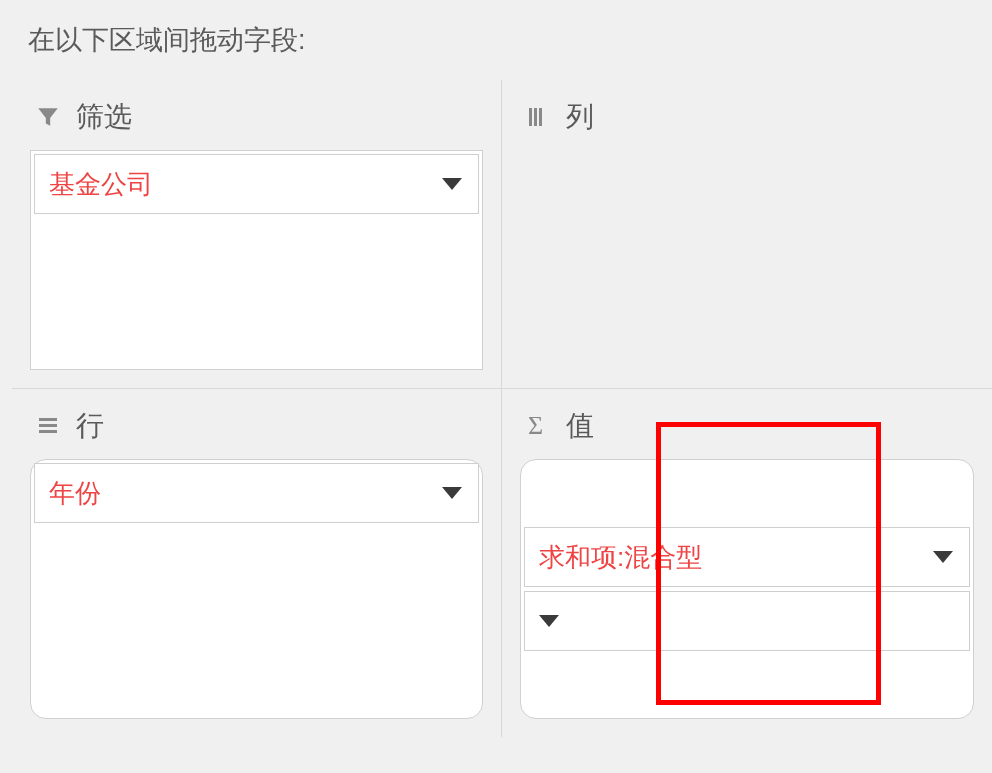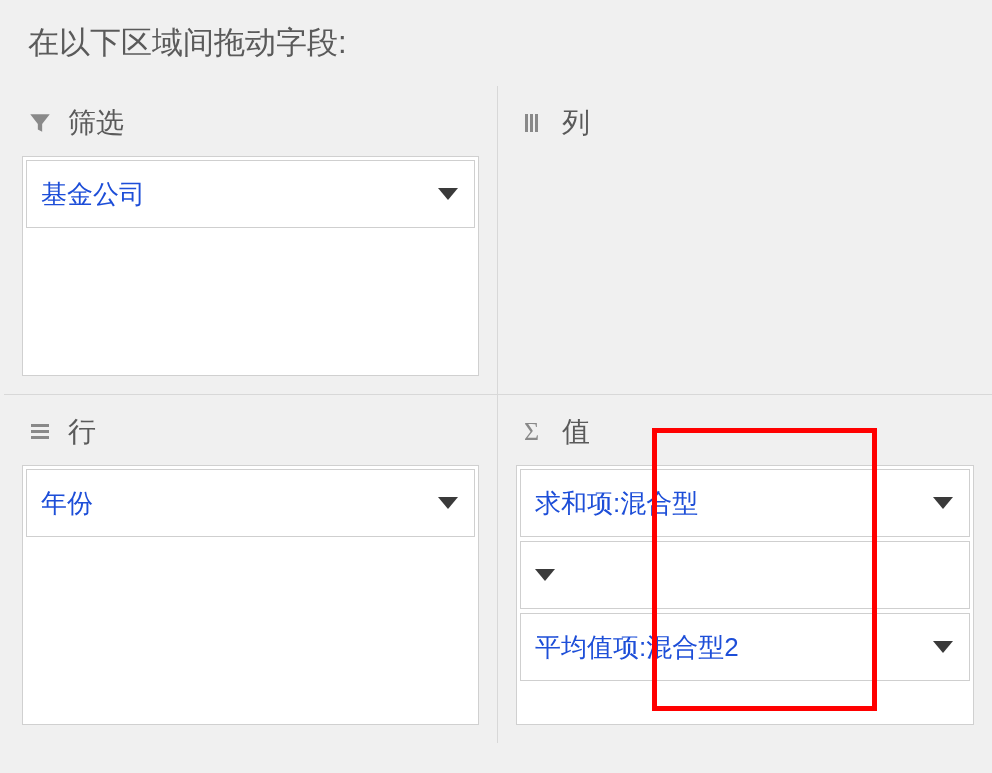--- a/index.html
+++ b/index.html
@@ -8,29 +8,29 @@
       padding: 0;
     }
     body {
       font-family: "Microsoft YaHei", "SimSun", sans-serif;
       background: #f0f0f0;
       width: 992px;
       height: 773px;
       overflow: hidden;
     }
     .instruction {
-      font-size: 31px;
+      font-size: 27px;
       color: #5a5a5a;
       padding: 22px 28px 12px 28px;
     }
     .grid {
       display: grid;
       grid-template-columns: 1fr 1fr;
       grid-template-rows: auto auto;
-      padding: 10px 0 0 4px;
+      padding: 10px 0 0 12px;
     }
     .area {
       border: 1px solid #d8d8d8;
       background: #f0f0f0;
       padding: 12px 18px 18px 18px;
       position: relative;
     }
     .area.tl { border-top: none; border-left: none; }
     .area.tr { border-top: none; border-right: none; border-left: none; }
     .area.bl { border-top: none; border-left: none; border-bottom: none; }
@@ -55,32 +55,33 @@
       background: #ffffff;
       border: 1px solid #d0d0d0;
       min-height: 220px;
       padding: 3px;
       display: flex;
       flex-direction: column;
       gap: 4px;
     }
     .bl .drop-zone, .br .drop-zone {
       min-height: 260px;
+      border-radius: 16px;
     }
     .field-pill {
       background: #ffffff;
       border: 1px solid #cfcfcf;
       display: flex;
       align-items: center;
       justify-content: space-between;
       padding: 8px 16px 8px 14px;
       font-size: 26px;
-      color: #1d4ed8;
+      color: #ef4444;
       cursor: pointer;
-      height: 68px;
+      height: 60px;
     }
     .field-pill .triangle {
       width: 0;
       height: 0;
       border-left: 10px solid transparent;
       border-right: 10px solid transparent;
       border-top: 12px solid #3a3a3a;
     }
     .sigma {
       font-family: "Times New Roman", serif;
@@ -151,29 +152,25 @@
     </div>
   </div>
 
   <div class="area br">
     <div class="area-header">
       <span class="hicon">
         <span class="sigma">Σ</span>
       </span>
       <span>值</span>
     </div>
-    <div class="drop-zone" style="position:relative;">
+    <div class="drop-zone" style="position:relative;justify-content:center;">
       <div class="field-pill">
         <span>求和项:混合型</span>
         <span class="triangle"></span>
       </div>
       <div class="field-pill">
-        <span class="triangle"></span>
-      </div>
-      <div class="field-pill">
-        <span>平均值项:混合型2</span>
         <span class="triangle"></span>
       </div>
       <div class="highlight-box" style="top:-38px; left:135px; width:225px; height:283px;"></div>
     </div>
   </div>
 
 </div>
 
 </body></html>

